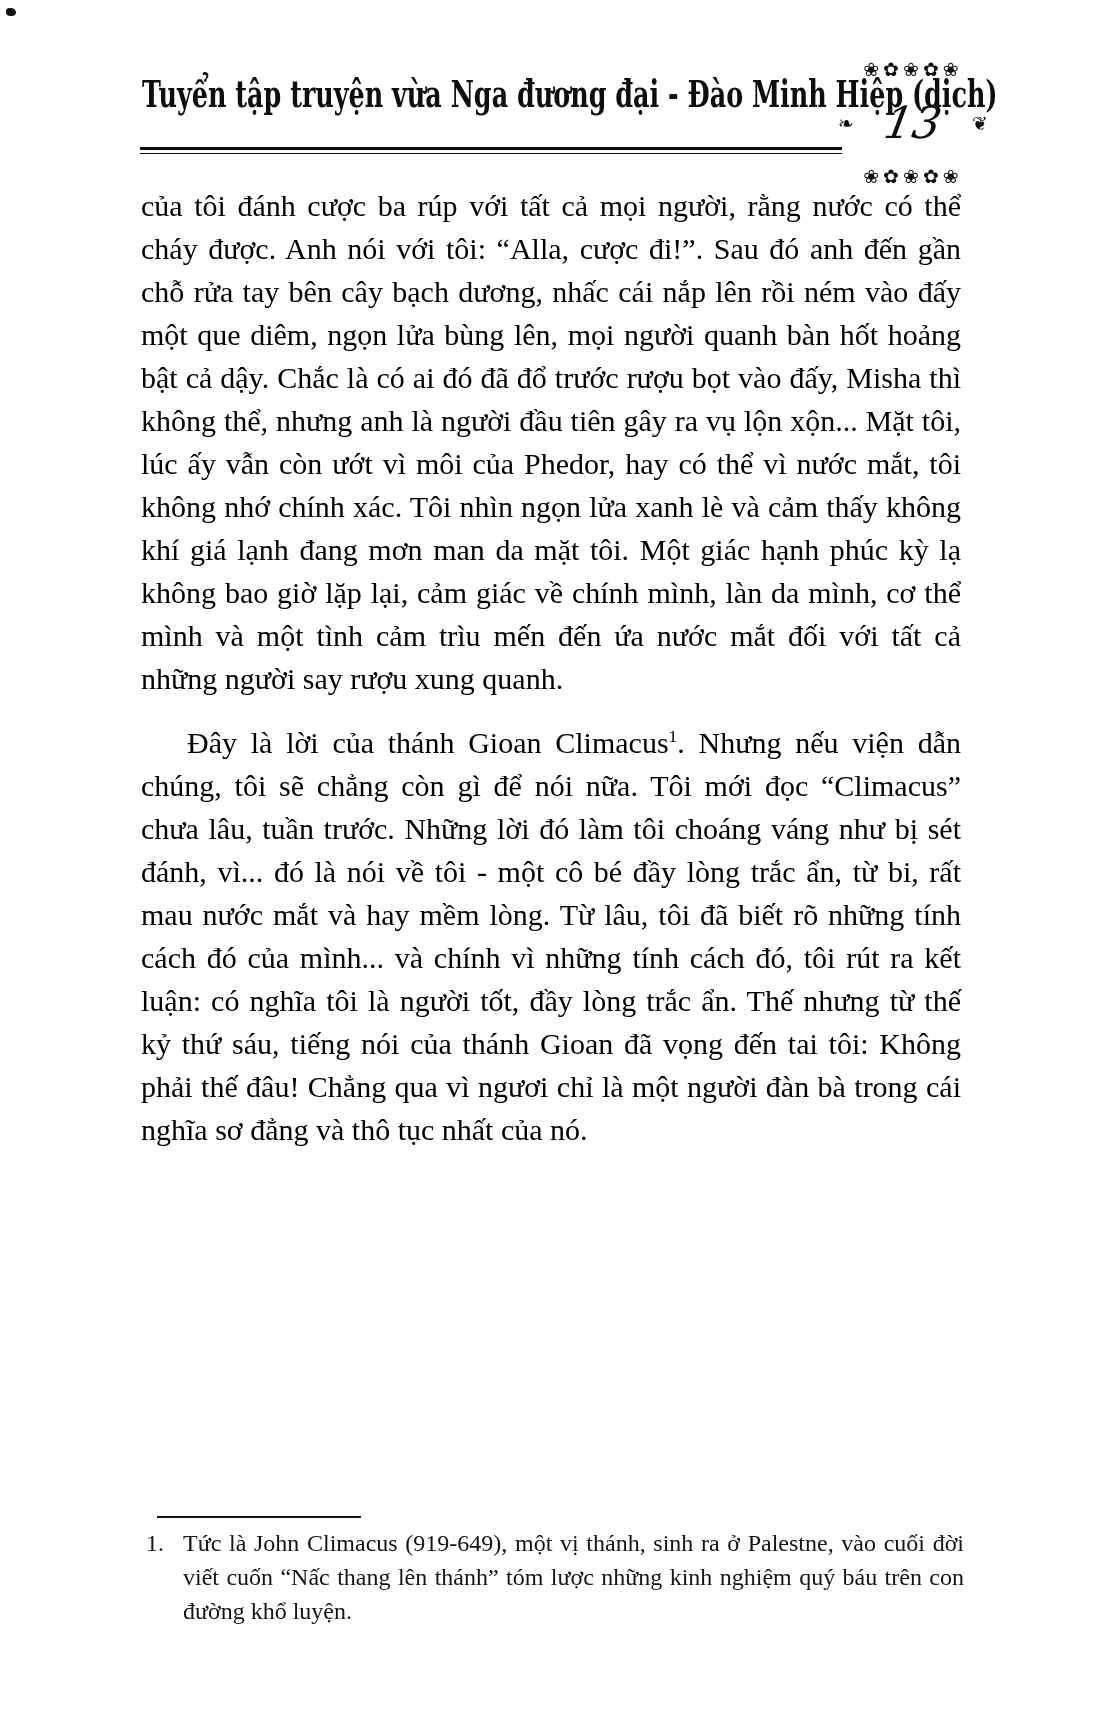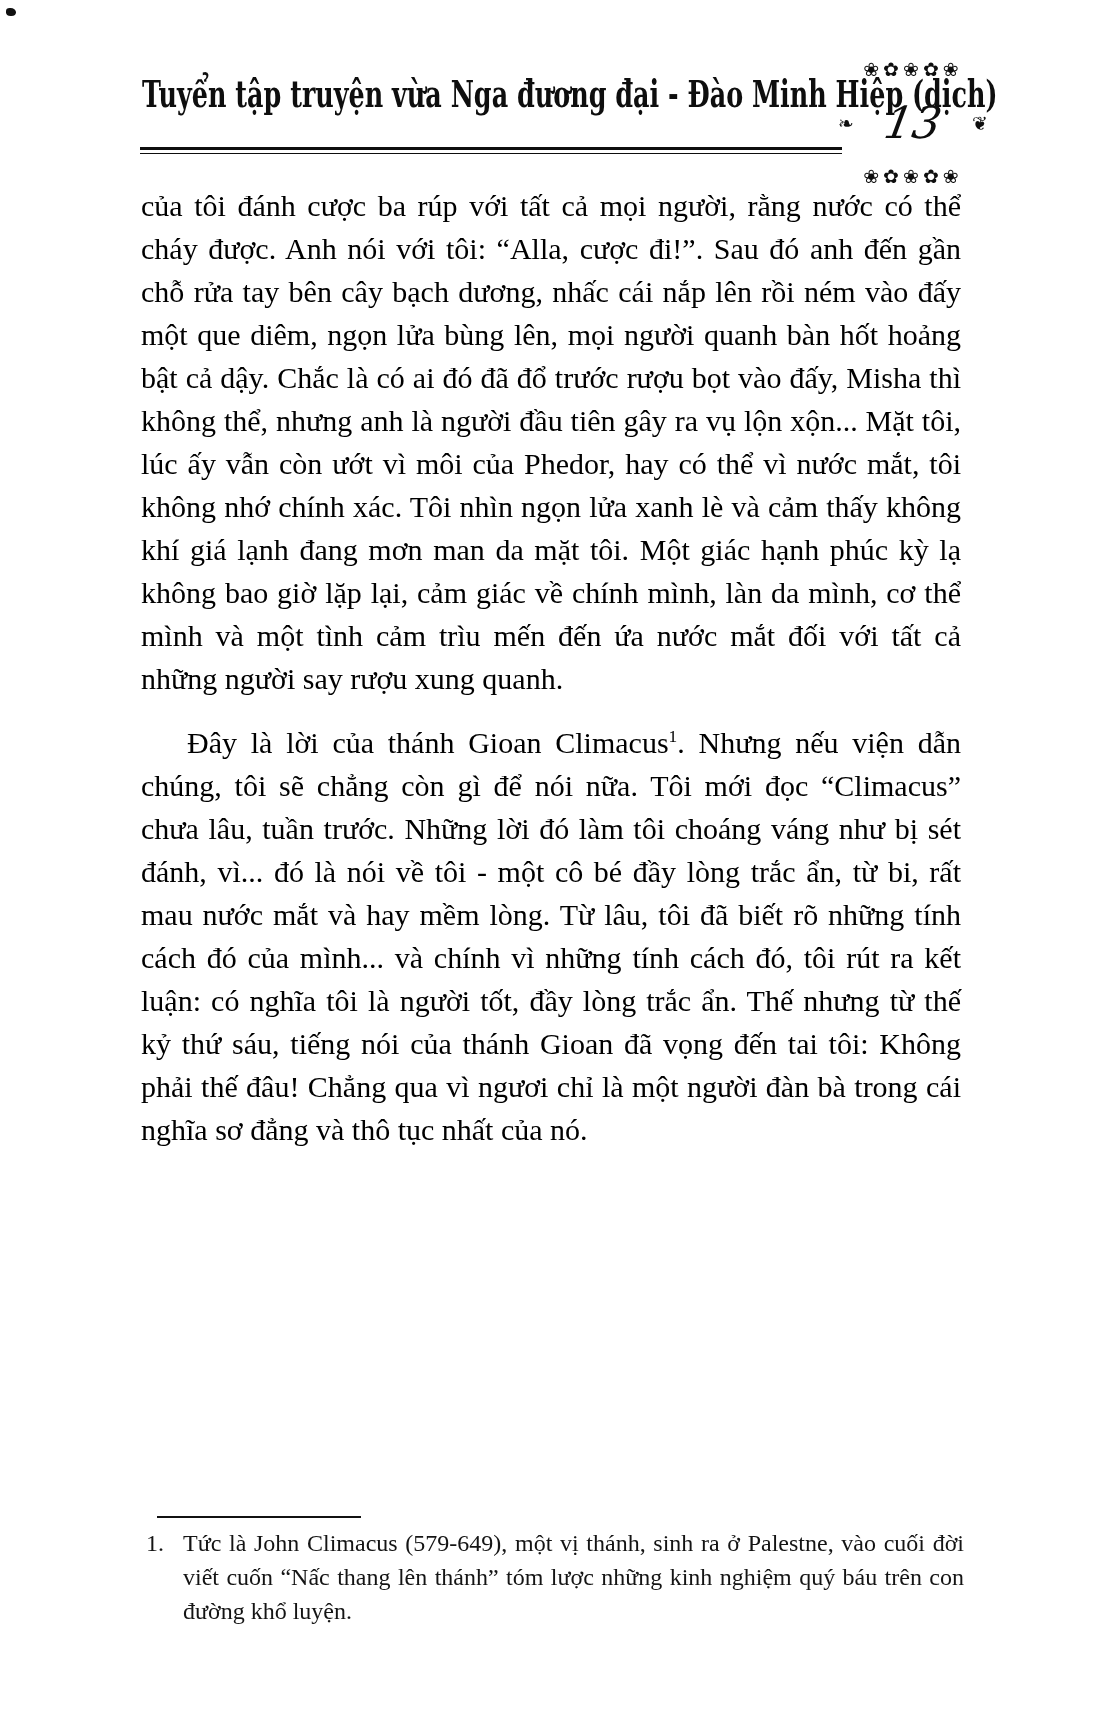--- a/index.html
+++ b/index.html
@@ -86,17 +86,17 @@
   <div class="body-copy">
     <p>của tôi đánh cược ba rúp với tất cả mọi người, rằng nước có thể cháy được. Anh nói với tôi: “Alla, cược đi!”. Sau đó anh đến gần chỗ rửa tay bên cây bạch dương, nhấc cái nắp lên rồi ném vào đấy một que diêm, ngọn lửa bùng lên, mọi người quanh bàn hốt hoảng bật cả dậy. Chắc là có ai đó đã đổ trước rượu bọt vào đấy, Misha thì không thể, nhưng anh là người đầu tiên gây ra vụ lộn xộn... Mặt tôi, lúc ấy vẫn còn ướt vì môi của Phedor, hay có thể vì nước mắt, tôi không nhớ chính xác. Tôi nhìn ngọn lửa xanh lè và cảm thấy không khí giá lạnh đang mơn man da mặt tôi. Một giác hạnh phúc kỳ lạ không bao giờ lặp lại, cảm giác về chính mình, làn da mình, cơ thể mình và một tình cảm trìu mến đến ứa nước mắt đối với tất cả những người say rượu xung quanh.</p>
     <p class="indent"><span>Đây là lời của thánh Gioan Climacus</span><sup class="fn-ref">1</sup><span>. Nhưng nếu viện dẫn chúng, tôi sẽ chẳng còn gì để nói nữa. Tôi mới đọc “Climacus” chưa lâu, tuần trước. Những lời đó làm tôi choáng váng như bị sét đánh, vì... đó là nói về tôi - một cô bé đầy lòng trắc ẩn, từ bi, rất mau nước mắt và hay mềm lòng. Từ lâu, tôi đã biết rõ những tính cách đó của mình... và chính vì những tính cách đó, tôi rút ra kết luận: có nghĩa tôi là người tốt, đầy lòng trắc ẩn. Thế nhưng từ thế kỷ thứ sáu, tiếng nói của thánh Gioan đã vọng đến tai tôi: Không phải thế đâu! Chẳng qua vì ngươi chỉ là một người đàn bà trong cái nghĩa sơ đẳng và thô tục nhất của nó.</span></p>
   </div>
 
   <div class="footnote-sep"></div>
 
   <div class="footnote">
     <div class="footnote-row">
       <span class="fn-marker">1.</span>
-      <span class="fn-text">Tức là John Climacus (579-649), một vị thánh, sinh ra ở Palestne, vào cuối đời viết cuốn “Nấc thang lên thánh” tóm lược những kinh nghiệm quý báu trên con đường khổ luyện.</span>
+      <span class="fn-text">Tức là John Climacus (919-649), một vị thánh, sinh ra ở Palestne, vào cuối đời viết cuốn “Nấc thang lên thánh” tóm lược những kinh nghiệm quý báu trên con đường khổ luyện.</span>
     </div>
   </div>
 
 </div>
 
 </body></html>

